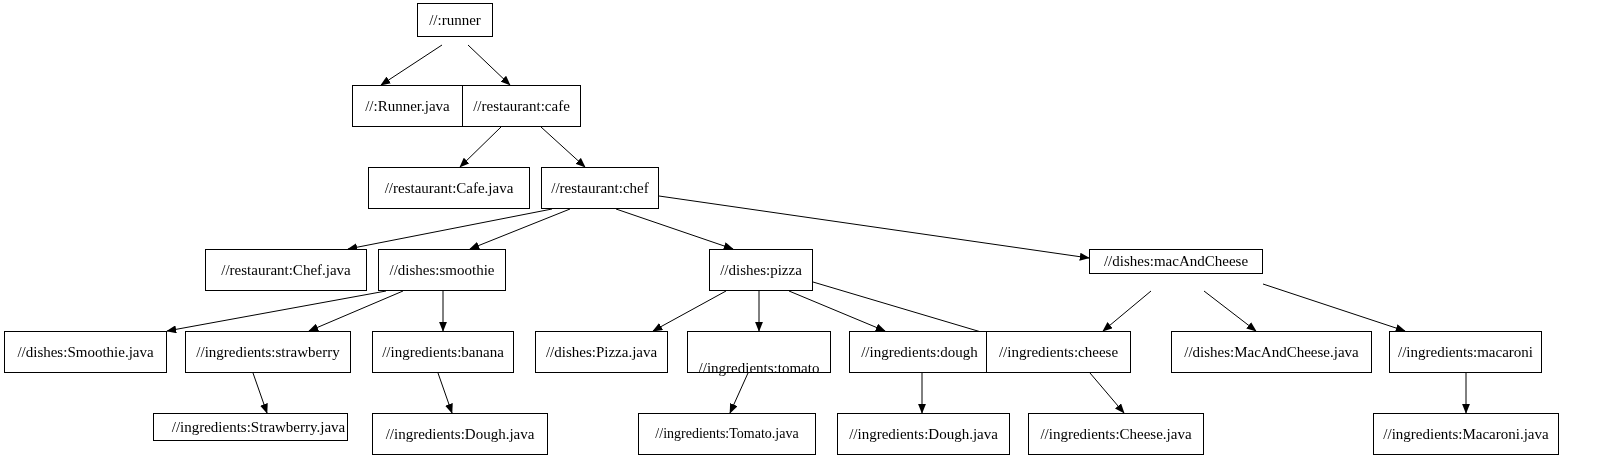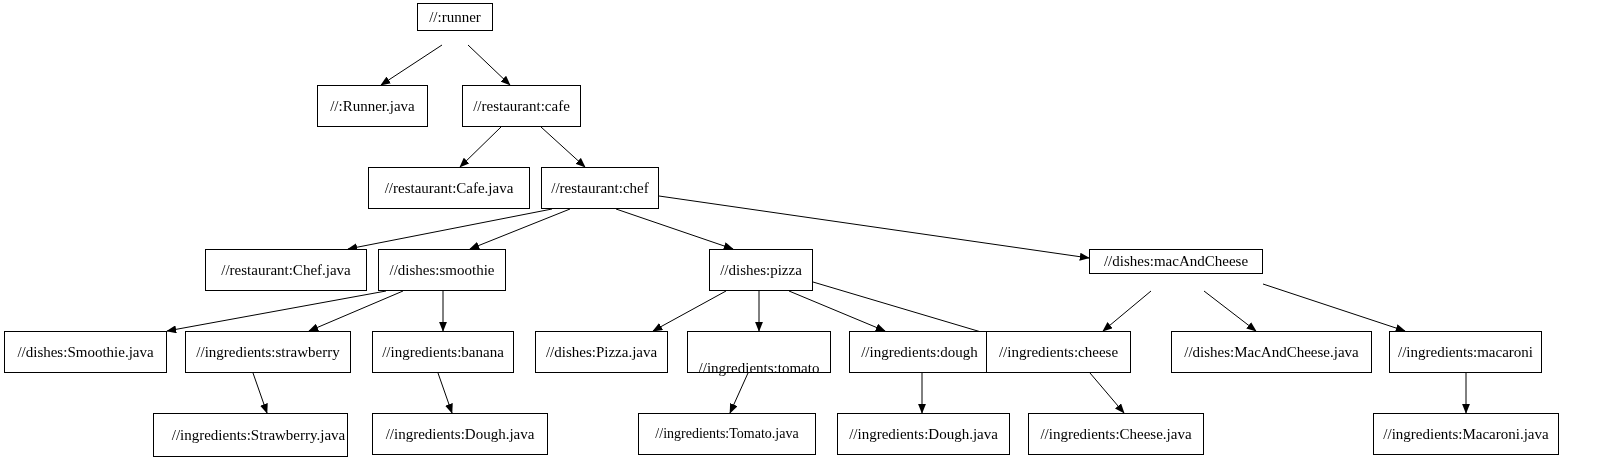--- a/index.html
+++ b/index.html
@@ -80,24 +80,24 @@
         <line x1="253" y1="373" x2="267" y2="413" stroke="#000000" stroke-width="1" marker-end="url(#arrowhead)"></line>
         <line x1="438" y1="373" x2="452" y2="413" stroke="#000000" stroke-width="1" marker-end="url(#arrowhead)"></line>
         <line x1="748" y1="373" x2="730" y2="413" stroke="#000000" stroke-width="1" marker-end="url(#arrowhead)"></line>
         <line x1="922" y1="373" x2="922" y2="413" stroke="#000000" stroke-width="1" marker-end="url(#arrowhead)"></line>
         <line x1="1090" y1="373" x2="1124" y2="413" stroke="#000000" stroke-width="1" marker-end="url(#arrowhead)"></line>
         <line x1="1466" y1="373" x2="1466" y2="413" stroke="#000000" stroke-width="1" marker-end="url(#arrowhead)"></line>
       </g>
   </svg>
 
   <div id="node-layer">
-      <div class="node" style="left: 417px; top: 3px; width: 76px; height: 28px; border-color: rgb(0, 0, 0); background: rgb(255, 255, 255);">
+      <div class="node" style="left: 417px; top: 3px; width: 76px; height: 34px; border-color: rgb(0, 0, 0); background: rgb(255, 255, 255);">
         <span class="node-label" style="font-size: 15px;">//:runner</span>
       </div>
-      <div class="node" style="left: 317px; top: 85px; width: 111px; height: 42px; border-color: rgb(0, 0, 0); background: rgb(255, 255, 255);">
+      <div class="node" style="left: 352px; top: 85px; width: 111px; height: 42px; border-color: rgb(0, 0, 0); background: rgb(255, 255, 255);">
         <span class="node-label" style="font-size: 15px;">//:Runner.java</span>
       </div>
       <div class="node" style="left: 462px; top: 85px; width: 119px; height: 42px; border-color: rgb(0, 0, 0); background: rgb(255, 255, 255);">
         <span class="node-label" style="font-size: 15px;">//restaurant:cafe</span>
       </div>
       <div class="node" style="left: 368px; top: 167px; width: 162px; height: 42px; border-color: rgb(0, 0, 0); background: rgb(255, 255, 255);">
         <span class="node-label" style="font-size: 15px;">//restaurant:Cafe.java</span>
       </div>
       <div class="node" style="left: 541px; top: 167px; width: 118px; height: 42px; border-color: rgb(0, 0, 0); background: rgb(255, 255, 255);">
         <span class="node-label" style="font-size: 15px;">//restaurant:chef</span>
@@ -134,21 +134,21 @@
       </div>
       <div class="node" style="left: 986px; top: 331px; width: 145px; height: 42px; border-color: rgb(0, 0, 0); background: rgb(255, 255, 255);">
         <span class="node-label" style="font-size: 15px;">//ingredients:cheese</span>
       </div>
       <div class="node" style="left: 1171px; top: 331px; width: 201px; height: 42px; border-color: rgb(0, 0, 0); background: rgb(255, 255, 255);">
         <span class="node-label" style="font-size: 15px;">//dishes:MacAndCheese.java</span>
       </div>
       <div class="node" style="left: 1389px; top: 331px; width: 153px; height: 42px; border-color: rgb(0, 0, 0); background: rgb(255, 255, 255);">
         <span class="node-label" style="font-size: 15px;">//ingredients:macaroni</span>
       </div>
-      <div class="node" style="left: 153px; top: 413px; width: 195px; height: 44px; border-color: rgb(0, 0, 0); background: rgb(255, 255, 255); padding-left: 16px;">
+      <div class="node" style="left: 153px; top: 413px; width: 195px; height: 28px; border-color: rgb(0, 0, 0); background: rgb(255, 255, 255); padding-left: 16px;">
         <span class="node-label" style="font-size: 15px;">//ingredients:Strawberry.java</span>
       </div>
       <div class="node" style="left: 372px; top: 413px; width: 176px; height: 42px; border-color: rgb(0, 0, 0); background: rgb(255, 255, 255);">
         <span class="node-label" style="font-size: 15px;">//ingredients:Dough.java</span>
       </div>
       <div class="node" style="left: 638px; top: 413px; width: 178px; height: 42px; border-color: rgb(0, 0, 0); background: rgb(255, 255, 255);">
         <span class="node-label" style="font-size: 14px;">//ingredients:Tomato.java</span>
       </div>
       <div class="node" style="left: 837px; top: 413px; width: 173px; height: 42px; border-color: rgb(0, 0, 0); background: rgb(255, 255, 255);">
         <span class="node-label" style="font-size: 15px;">//ingredients:Dough.java</span>

